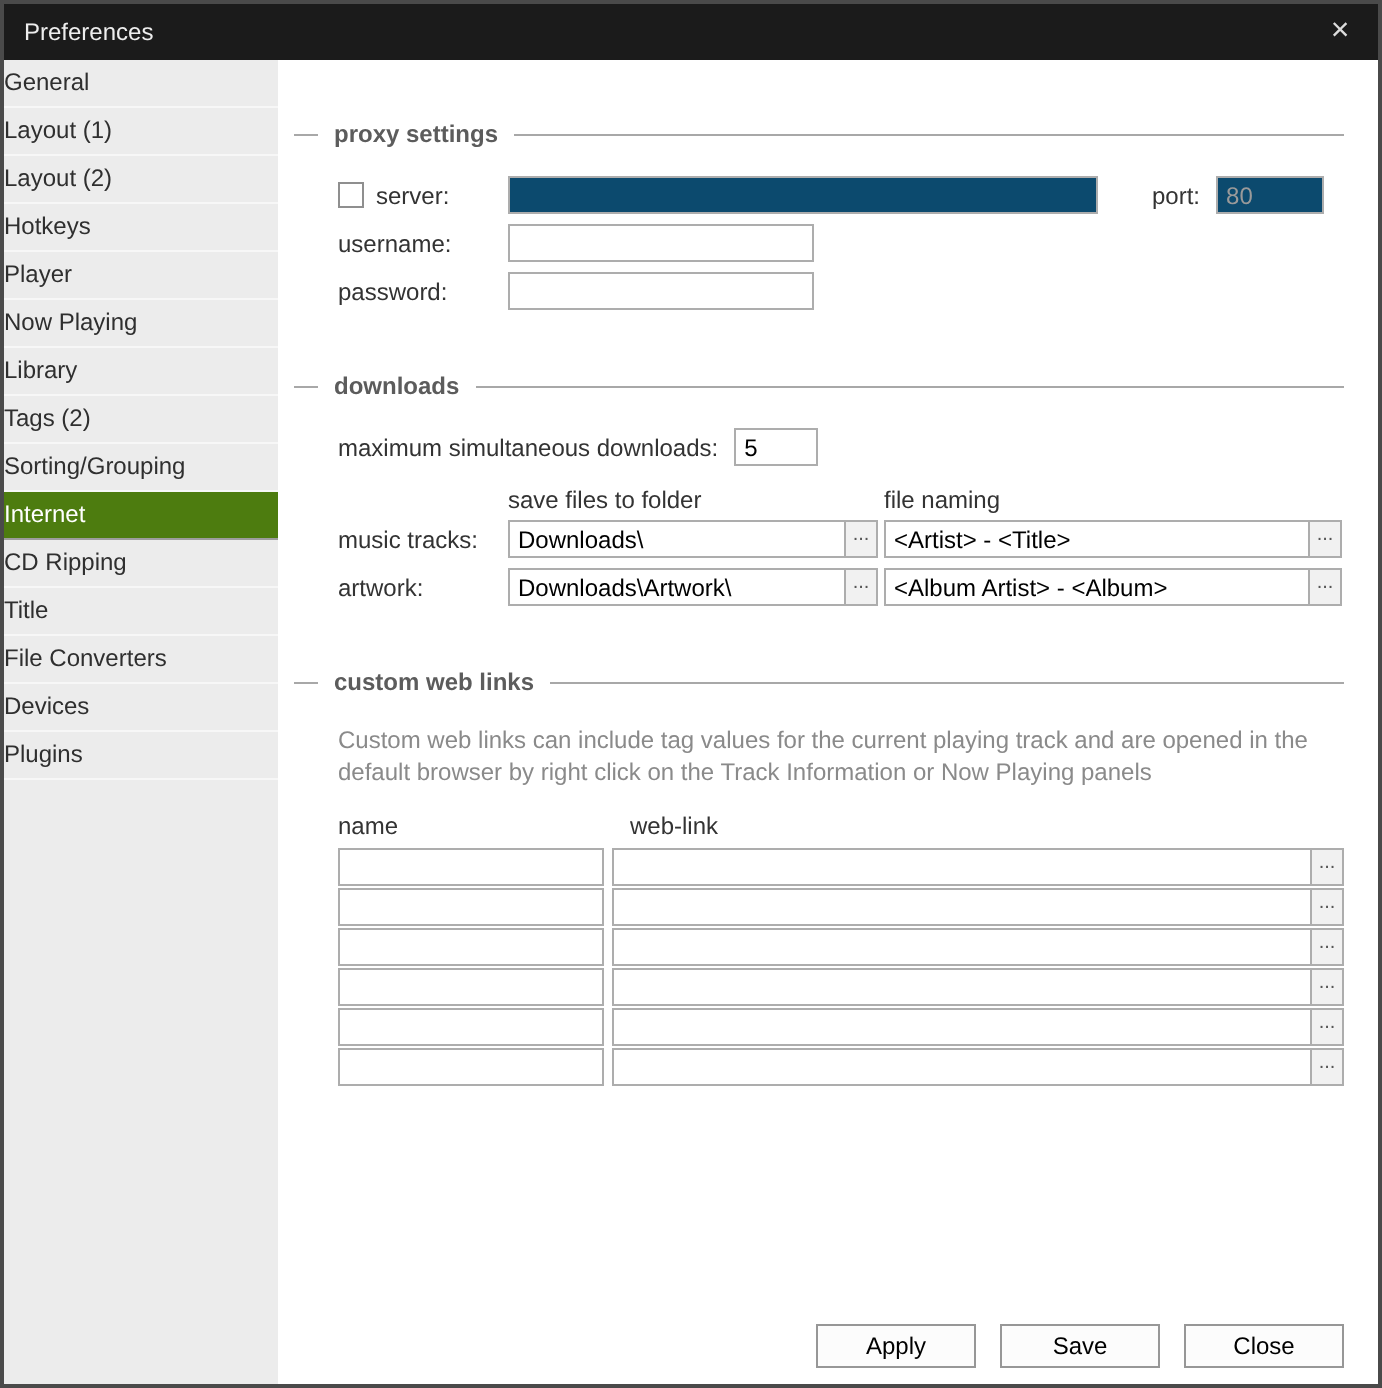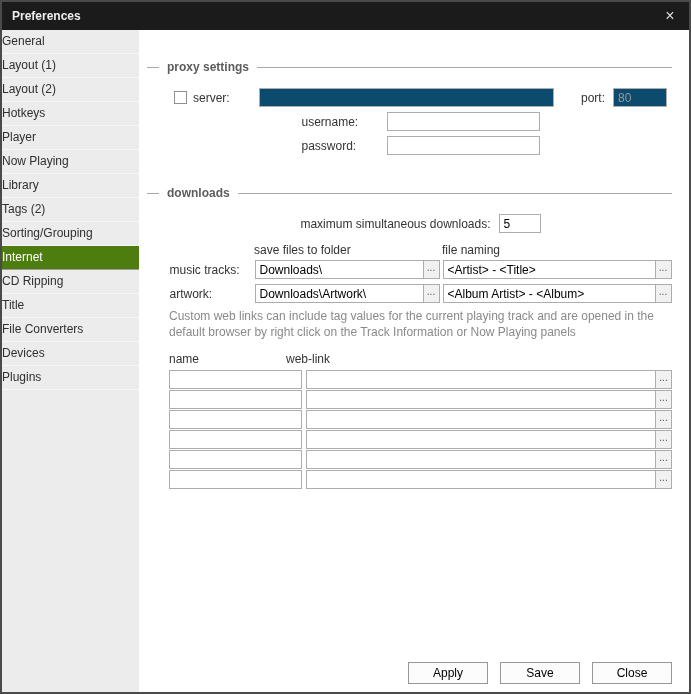--- a/index.html
+++ b/index.html
@@ -19,21 +19,21 @@
     background: #fff;
   }
   .titlebar {
     flex: 0 0 28px;
     background: #1b1b1b;
     color: #ededed;
     display: flex;
     align-items: center;
     padding: 0 8px 0 10px;
   }
-  .titlebar .title { flex: 1; font-size: 12px; font-weight: bold; }
+  .titlebar .title { flex: 1; font-size: 12px; }
   .close-btn {
     width: 22px; text-align: center; font-size: 16px; color: #dcdcdc;
     cursor: default; line-height: 28px;
   }
   .main { flex: 1; display: flex; min-height: 0; }
   .sidebar { flex: 0 0 137px; background: #ececec; }
   .side-item {
     height: 24px; line-height: 23px; text-align: left;
     color: #2f2f2f; border-bottom: 1px solid #f7f7f7;
     background: #ececec; cursor: default;
@@ -45,21 +45,21 @@
     overflow: hidden;
   }
   .section-hdr {
     display: flex; align-items: center;
     color: #5c5c5c; font-weight: bold; margin: 2px 0 14px 0;
   }
   .section-hdr::before { content:""; width: 12px; height: 1px; background: #a8a8a8; margin-right: 8px; }
   .section-hdr::after  { content:""; flex: 1; height: 1px; background: #a8a8a8; margin-left: 8px; }
   .section-hdr.spaced { margin-top: 26px; }
   .form { margin-left: 22px; }
-  .row { display: flex; align-items: center; margin-bottom: 5px; justify-content: center; }
+  .row { display: flex; align-items: center; margin-bottom: 5px; }
   .lbl-cell { width: 85px; flex: 0 0 auto; display: flex; align-items: center; color: #333; }
   .txt {
     height: 19px; border: 1px solid #adadad; background: #fff;
     font-family: "Liberation Sans", sans-serif; font-size: 12px;
     padding: 0 4px; outline: none;
   }
   .txt.dim { background: #0c4a6e; color: #9a9a9a; }
   .checkbox {
     width: 13px; height: 13px; border: 1px solid #8f8f8f; background: #fff;
     margin-right: 6px; flex: 0 0 auto;
@@ -76,21 +76,21 @@
   .col-headers .c1 { width: 85px; flex: 0 0 auto; }
   .col-headers .c2 { width: 188px; flex: 0 0 auto; }
   .folder-comp { width: 185px; flex: 0 0 auto; margin-right: 3px; }
   .naming-comp { width: 229px; flex: 0 0 auto; }
   .max-input { width: 42px; margin-left: 8px; }
   .desc {
     margin-left: 22px; width: 512px; color: #8a8a8a;
     line-height: 1.35; margin-bottom: 12px;
   }
   .wl-headers { display: flex; margin-left: 22px; margin-bottom: 4px; color: #333; }
-  .wl-headers .h-name { width: 117px; flex: 0 0 auto; }
+  .wl-headers .h-name { width: 146px; flex: 0 0 auto; }
   .wl-rows { margin-left: 22px; }
   .wl-row { display: flex; margin-bottom: 1px; }
   .wl-name { width: 133px; flex: 0 0 auto; }
   .wl-comp { flex: 1; margin-left: 4px; }
   .footer { position: absolute; right: 17px; bottom: 8px; display: flex; gap: 12px; }
   .btn {
     width: 80px; height: 22px;
     background: #fcfcfc; border: 1px solid #979797; color: #000000;
     font-family: "Liberation Sans", sans-serif; font-size: 12px;
     cursor: default;
@@ -175,20 +175,21 @@
             <input class="txt" value="Downloads\Artwork\" style="">
             <button class="browse">...</button>
           </span>
           <span class="composite naming-comp">
             <input class="txt" value="&lt;Album Artist&gt; - &lt;Album&gt;" style="">
             <button class="browse">...</button>
           </span>
         </div>
       </div>
 
+      <div class="section-hdr spaced">custom web links</div>
       <div class="desc">Custom web links can include tag values for the current playing track and are opened in the default browser by right click on the Track Information or Now Playing panels</div>
       <div class="wl-headers">
         <span class="h-name">name</span>
         <span>web-link</span>
       </div>
       <div class="wl-rows">
         <div class="wl-row">
           <input class="txt wl-name" value="" style="">
           <span class="composite wl-comp">
             <input class="txt" value="" style="">

